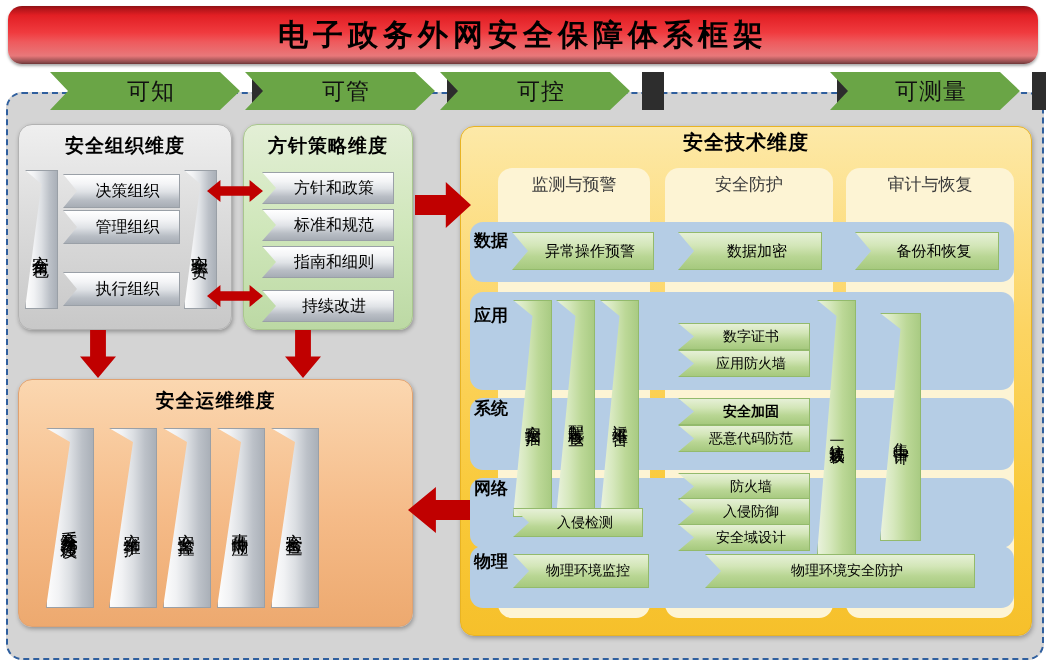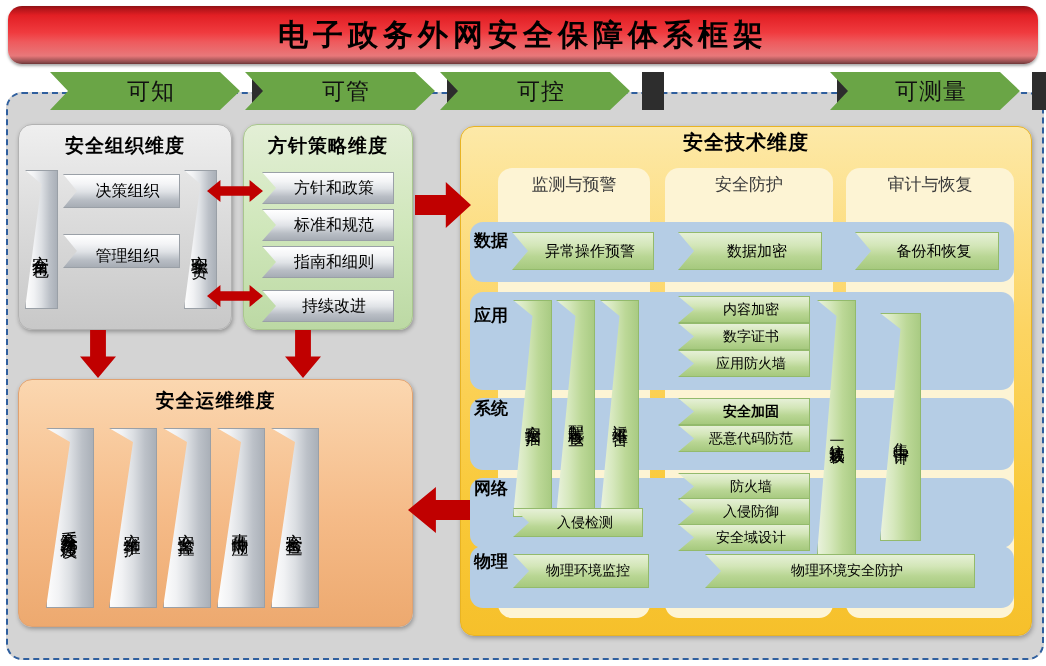--- a/index.html
+++ b/index.html
@@ -182,22 +182,25 @@
   </div>
   <div class="vchip" style="left:25px;top:170px;width:31px;height:137px;">
     <span class="lbl">安全角色</span>
   </div>
   <div class="vchip" style="left:184px;top:170px;width:31px;height:137px;">
     <span class="lbl">安全职责</span>
   </div>
   <div class="chip notch" style="left:63px;top:174px;width:115px;height:32px;">
     <span class="lbl">决策组织</span>
   </div>
-  <div class="chip notch" style="left:63px;top:234px;width:115px;height:32px;align-items:flex-end;">
+  <div class="chip notch" style="left:63px;top:210px;width:115px;height:32px;">
     <span class="lbl">管理组织</span>
+  </div>
+  <div class="chip notch" style="left:63px;top:272px;width:115px;height:32px;">
+    <span class="lbl">执行组织</span>
   </div>
 
   <div class="dim-box box-pol" style="left:243px;top:124px;width:168px;height:204px;">
     <div class="dim-title">方针策略维度</div>
   </div>
   <div class="chip notch" style="left:262px;top:172px;width:130px;height:30px;">
     <span class="lbl">方针和政策</span>
   </div>
   <div class="chip notch" style="left:262px;top:246px;width:130px;height:30px;">
     <span class="lbl">指南和细则</span>
@@ -284,23 +287,20 @@
     <span class="lbl">运维平台</span>
   </div>
 
   <div class="gvchip" style="left:817px;top:300px;width:37px;height:253px;">
     <span class="lbl" style="font-size:15px;letter-spacing:1px;">统一认证授权</span>
   </div>
   <div class="gvchip" style="left:880px;top:313px;width:39px;height:226px;">
     <span class="lbl">集中审计</span>
   </div>
 
-  <div class="gchip tiny" style="left:678px;top:296px;width:130px;height:25px;">
-    <span class="lbl">内容加密</span>
-  </div>
   <div class="gchip tiny" style="left:678px;top:323px;width:130px;height:25px;">
     <span class="lbl">数字证书</span>
   </div>
   <div class="gchip tiny" style="left:678px;top:350px;width:130px;height:25px;">
     <span class="lbl">应用防火墙</span>
   </div>
 
   <div class="gchip tiny" style="left:678px;top:398px;width:130px;height:25px;font-weight:bold;">
     <span class="lbl">安全加固</span>
   </div>

